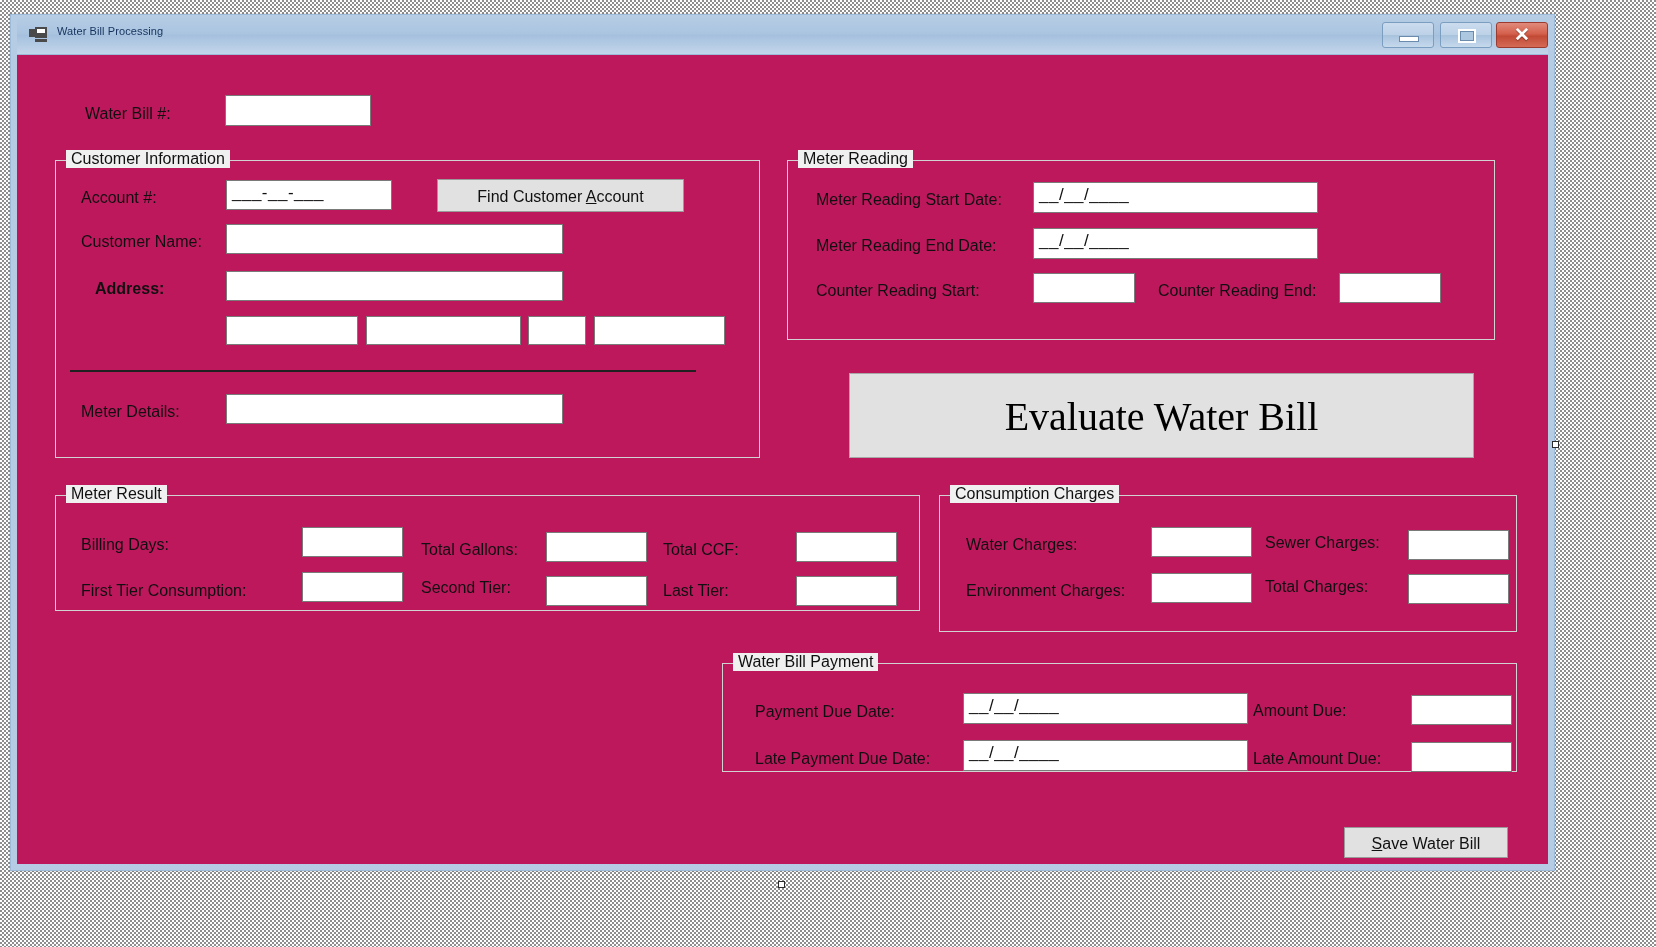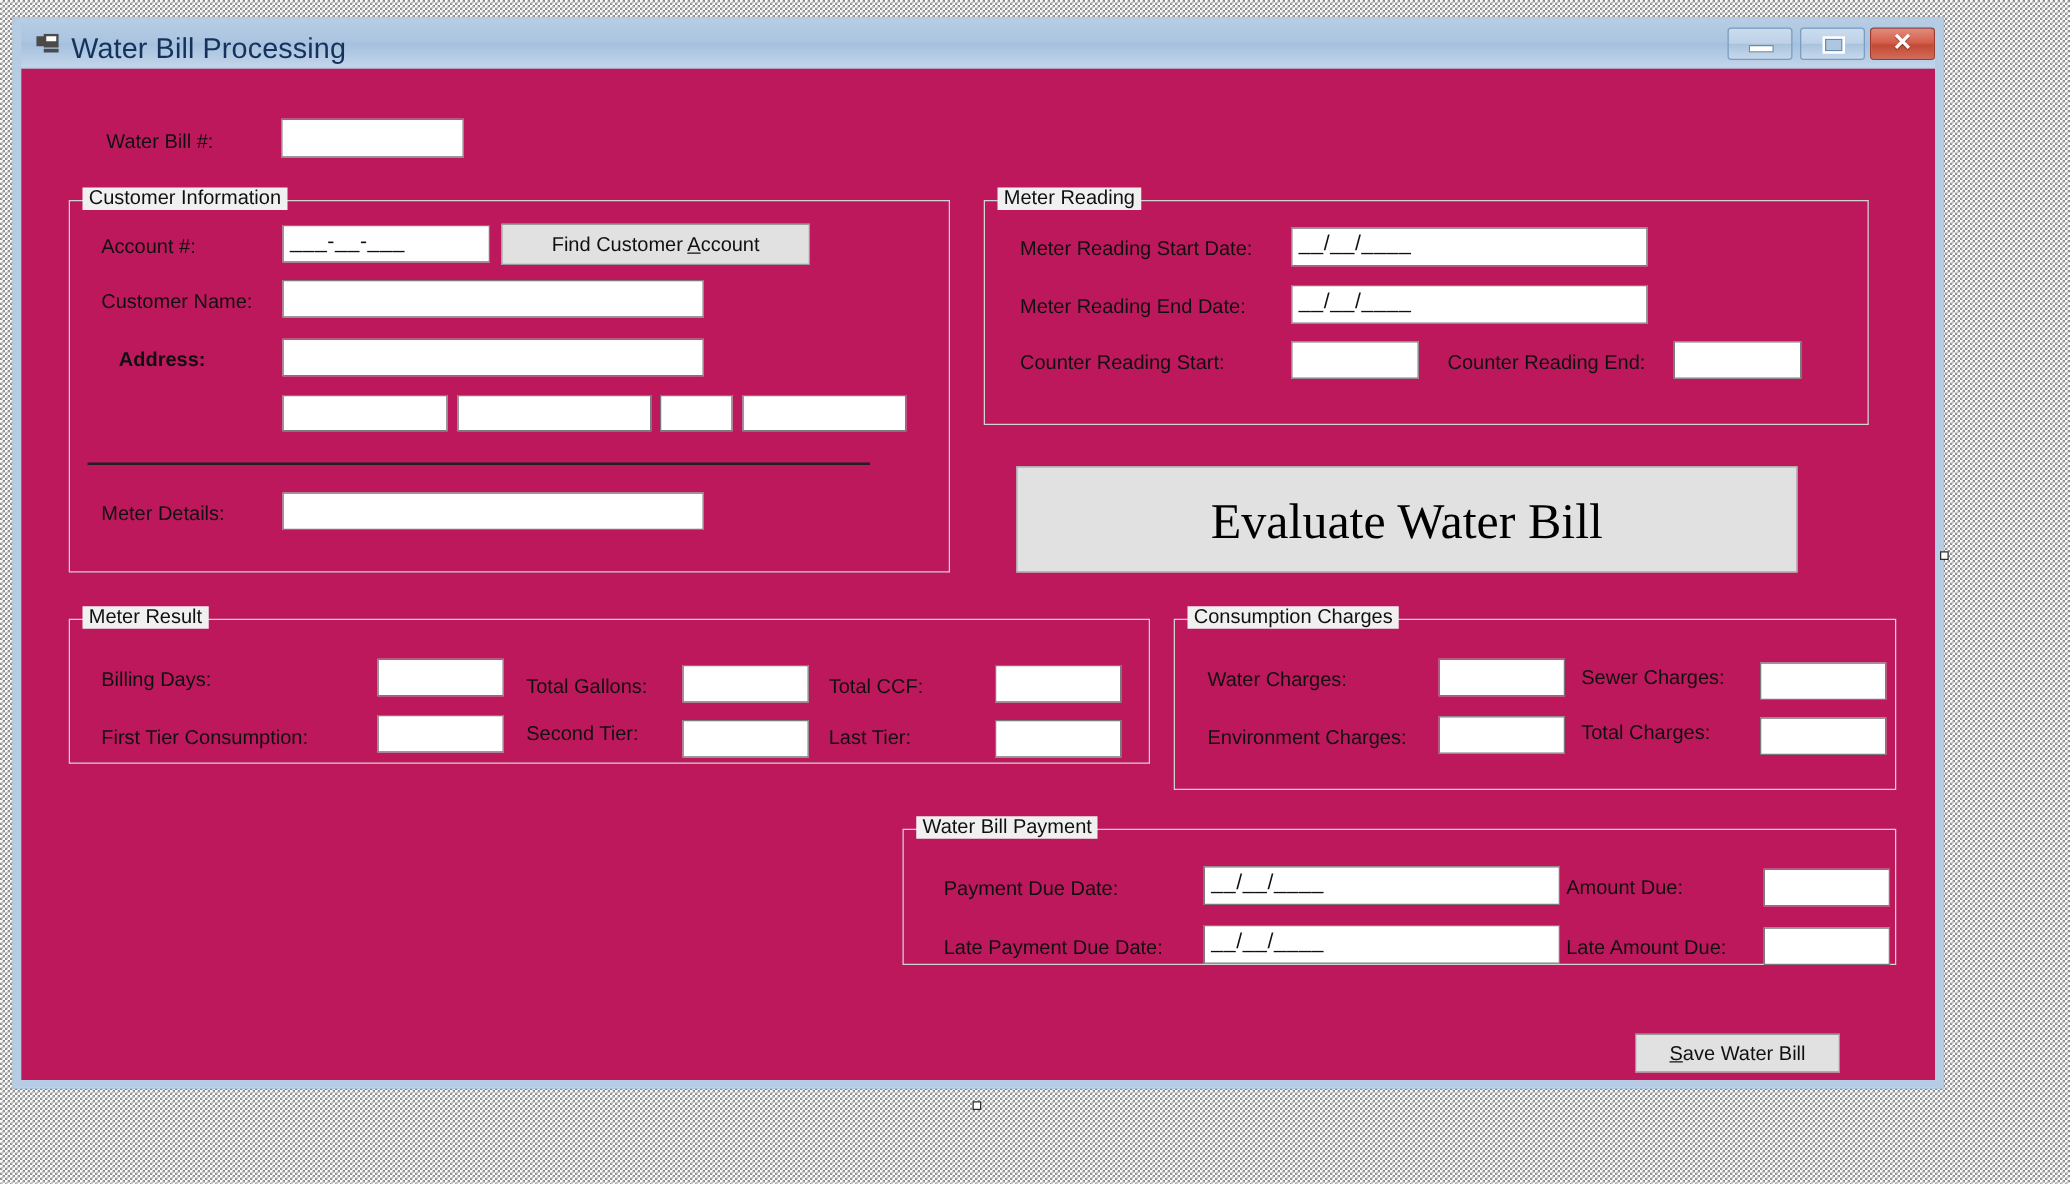--- a/index.html
+++ b/index.html
@@ -56,21 +56,21 @@
     box-sizing: border-box;
   }
   #app-icon {
     position: absolute;
     left: 18px; top: 12px;
     width: 18px; height: 16px;
   }
   #title-text {
     position: absolute;
     left: 46px; top: 10px;
-    font-size: 23px;
+    font-size: 11px;
     color: #14325c;
     font-family: "Liberation Sans", sans-serif;
     letter-spacing: .1px;
   }
   .winbtn {
     position: absolute;
     top: 7px;
     width: 52px; height: 26px;
     border: 1px solid #7b9dc0;
     border-radius: 3px;
@@ -173,20 +173,21 @@
     position: absolute;
     background: #e1e1e1;
     border: 1px solid #9a9a9a;
     box-sizing: border-box;
     font-size: 16px;
     color: #101010;
     text-align: center;
     cursor: default;
     font-family: "Liberation Sans", sans-serif;
     white-space: nowrap;
+    margin-left: 36px;
   }
   .btn u { text-decoration: underline; }
   #eval-btn {
     background: #e1e1e1;
     border: 1px solid #a8a8a8;
     font-family: "Liberation Serif", serif;
     font-size: 40px;
     color: #000000;
   }
   #sep-line {

